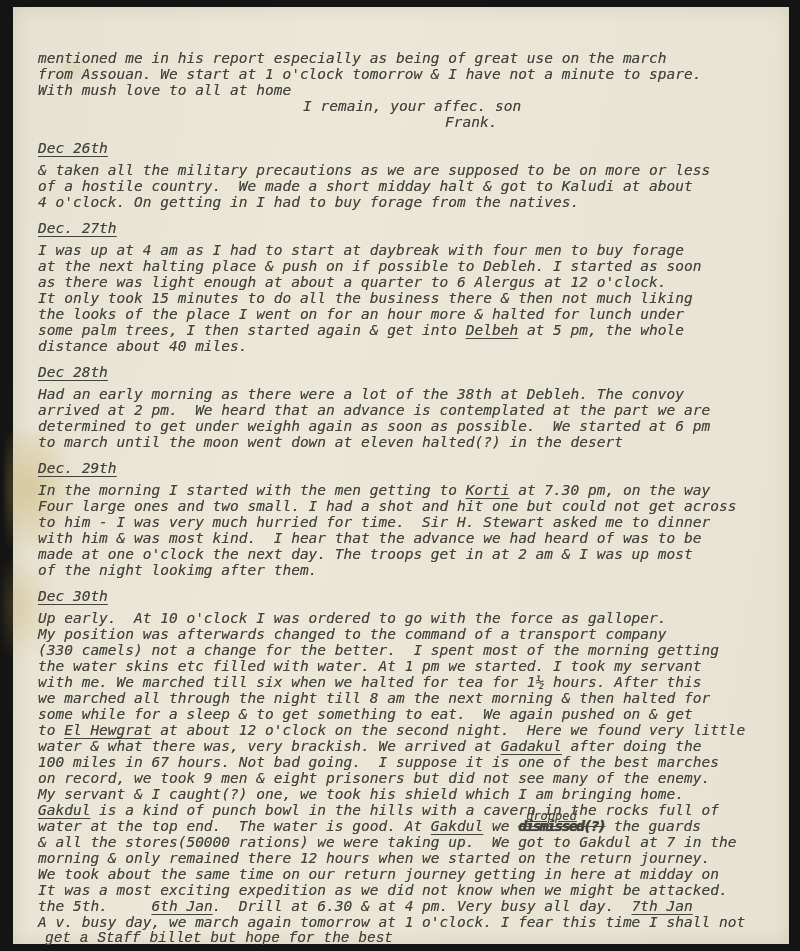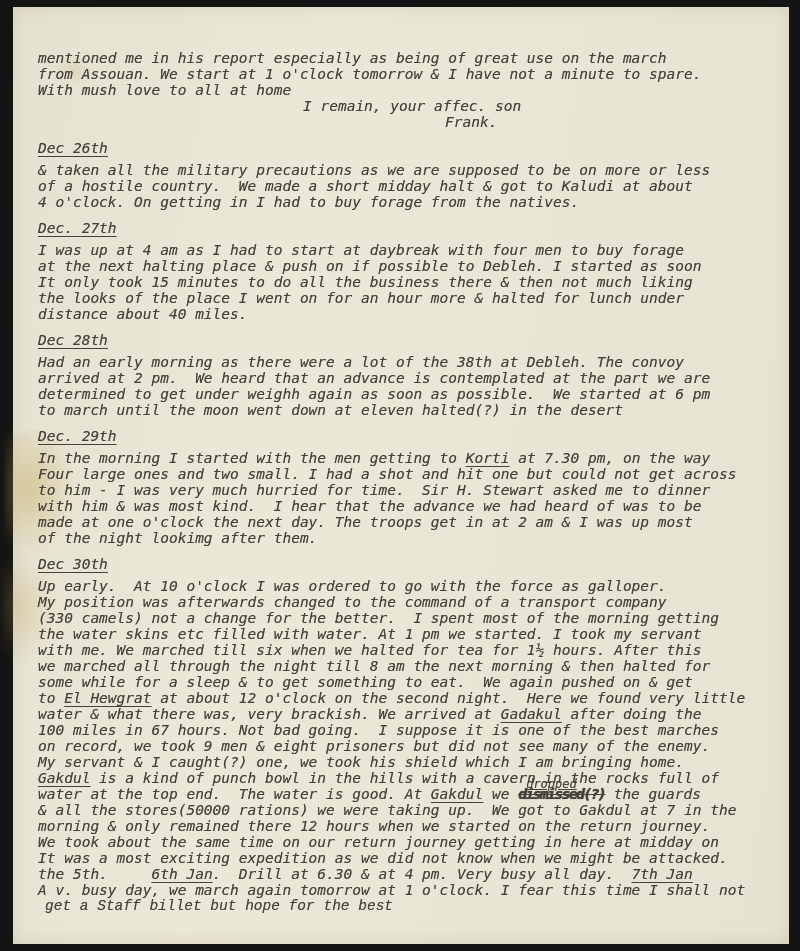--- a/index.html
+++ b/index.html
@@ -80,22 +80,24 @@
       <div class="line"><span>With mush love to all at home</span></div>
       <div class="line" style="padding-left: 265px;"><span>I remain, your affec. son</span></div>
       <div class="line" style="padding-left: 407px;"><span>Frank.</span></div>
       <div class="heading"><span class="u">Dec 26th</span></div>
       <div class="line"><span>&amp; taken all the military precautions as we are supposed to be on more or less</span></div>
       <div class="line"><span>of a hostile country.  We made a short midday halt &amp; got to Kaludi at about</span></div>
       <div class="line"><span>4 o'clock. On getting in I had to buy forage from the natives.</span></div>
       <div class="heading"><span class="u">Dec. 27th</span></div>
       <div class="line"><span>I was up at 4 am as I had to start at daybreak with four men to buy forage</span></div>
       <div class="line"><span>at the next halting place &amp; push on if possible to Debleh. I started as soon</span></div>
+      <div class="line"><span>as there was light enough at about a quarter to 6 Alergus at 12 o'clock.</span></div>
       <div class="line"><span>It only took 15 minutes to do all the business there &amp; then not much liking</span></div>
       <div class="line"><span>the looks of the place I went on for an hour more &amp; halted for lunch under</span></div>
+      <div class="line"><span>some palm trees, I then started again &amp; get into </span><span class="u">Delbeh</span><span> at 5 pm, the whole</span></div>
       <div class="line"><span>distance about 40 miles.</span></div>
       <div class="heading"><span class="u">Dec 28th</span></div>
       <div class="line"><span>Had an early morning as there were a lot of the 38th at Debleh. The convoy</span></div>
       <div class="line"><span>arrived at 2 pm.  We heard that an advance is contemplated at the part we are</span></div>
       <div class="line"><span>determined to get under weighh again as soon as possible.  We started at 6 pm</span></div>
       <div class="line"><span>to march until the moon went down at eleven halted(?) in the desert</span></div>
       <div class="heading"><span class="u">Dec. 29th</span></div>
       <div class="line"><span>In the morning I started with the men getting to </span><span class="u">Korti</span><span> at 7.30 pm, on the way</span></div>
       <div class="line"><span>Four large ones and two small. I had a shot and hit one but could not get across</span></div>
       <div class="line"><span>to him - I was very much hurried for time.  Sir H. Stewart asked me to dinner</span></div>

